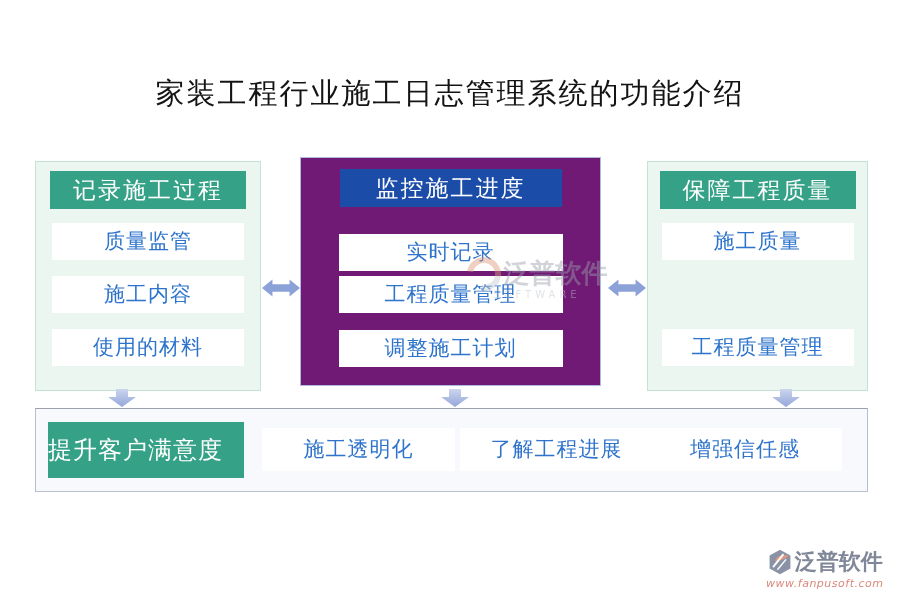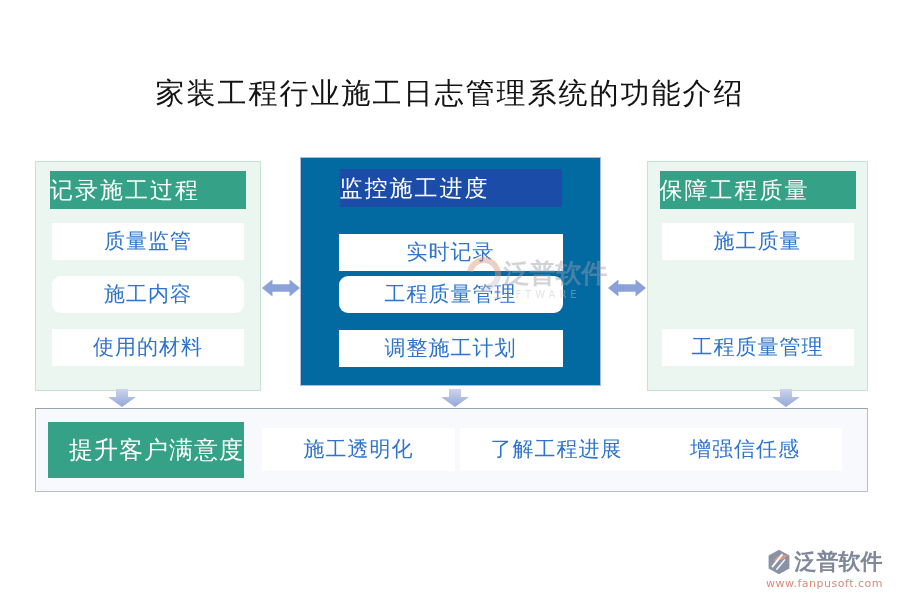--- a/index.html
+++ b/index.html
@@ -7,61 +7,61 @@
     position:relative; width:900px; height:600px; background:#ffffff;
     font-family:"DejaVu Serif","Liberation Serif",serif; overflow:hidden;
   }
   .title {
     position:absolute; top:74px; left:0; width:100%;
     text-align:center; font-size:29px; color:#141414; letter-spacing:2px;
     white-space:nowrap;
   }
   .panel { position:absolute; box-sizing:border-box; }
   .panel.green { background:#ebf6f1; border:1px solid #c3e3d4; }
-  .panel.blue  { background:#0369a1; border:1px solid #aebade; }
+  .panel.blue  { background:#701a75; border:1px solid #aebade; }
 
   .hdr {
     position:absolute; left:50%; transform:translateX(-50%);
-    height:38px; line-height:38px; text-align:left; color:#ffffff;
+    height:38px; line-height:38px; text-align:center; color:#ffffff;
     font-size:23px; letter-spacing:2px; white-space:nowrap;
   }
   .hdr.green { background:#35a287; width:196px; top:9px; }
   .hdr.blue  { background:#1b4ca8; width:222px; top:11px; }
 
   .item {
     position:absolute; left:50%; transform:translateX(-50%);
     height:37px; line-height:37px; background:#ffffff; color:#2e74cc;
     font-size:21px; text-align:center; letter-spacing:1px; white-space:nowrap;
   }
   #panel-left  { left:35px;  top:161px; width:226px; height:230px; }
   #panel-mid   { left:300px; top:157px; width:301px; height:229px; }
   #panel-right { left:647px; top:161px; width:221px; height:230px; }
 
   #panel-left .item, #panel-right .item { width:192px; }
   #panel-mid  .item { width:224px; }
-  .row1 { top:61px; } .row2 { top:114px;border-radius:9px; } .row3 { top:167px; }
+  .row1 { top:61px; } .row2 { top:114px; } .row3 { top:167px; }
   #panel-mid .row1 { top:76px; } #panel-mid .row2 { top:118px; } #panel-mid .row3 { top:172px; }
 
   .h-arrow { position:absolute; top:274px; width:38px; height:28px; }
   #h-arrow-1 { left:262px; }
   #h-arrow-2 { left:608px; }
   .v-arrow { position:absolute; top:389px; width:28px; height:18px; }
   #v-arrow-1 { left:108px; }
   #v-arrow-2 { left:441px; }
   #v-arrow-3 { left:772px; }
 
   #bottom-panel {
     position:absolute; left:35px; top:408px; width:833px; height:84px;
     box-sizing:border-box; background:#f7f9fc;
     border:1px solid #b6becf; border-top-color:#9aa1ad;
   }
   .bhdr {
     position:absolute; left:12px; top:13px; width:196px; height:56px;
     background:#35a287; color:#ffffff; font-size:24px; line-height:56px;
-    text-align:right; letter-spacing:1px; white-space:nowrap;
+    text-align:left; letter-spacing:1px; white-space:nowrap;
   }
   .bitem {
     position:absolute; top:19px; height:43px; line-height:43px;
     background:#ffffff; color:#2e74cc; font-size:21px; text-align:center;
     letter-spacing:1px; white-space:nowrap;
   }
   #bitem-1 { left:226px; width:193px; }
   #bitem-2 { left:424px; width:193px;font-family:Liberation Serif, serif; }
   #bitem-3 { left:612px; width:194px; }
 
@@ -77,21 +77,21 @@
   }
   .wm-name { font-size:26px; font-weight:bold; color:#9aa0ab; white-space:nowrap; }
   .wm-sub  { font-size:10px; letter-spacing:4px; color:#bcc2cb; margin-top:-2px;
              font-family:"DejaVu Sans","Liberation Sans",sans-serif; }
 
   .logo { position:absolute; left:766px; top:547px; text-align:center; }
   .logo-row { display:flex; align-items:center; gap:2px; justify-content:center; }
   .logo-name { font-size:22px; font-weight:bold; color:#7f8798; white-space:nowrap; }
   .logo-url {
     font-size:11px; color:#d9897b; letter-spacing:0.5px; margin-top:0;
-    font-family:"DejaVu Sans","Liberation Sans",sans-serif; white-space:nowrap;
+    font-family:"DejaVu Sans","Liberation Sans",sans-serif; white-space:nowrap;font-style:italic;
   }
 </style>
 </head>
 <body>
 
 <div class="stage">
 
   <div class="title">家装工程行业施工日志管理系统的功能介绍</div>
 
   <div class="panel green" id="panel-left">

